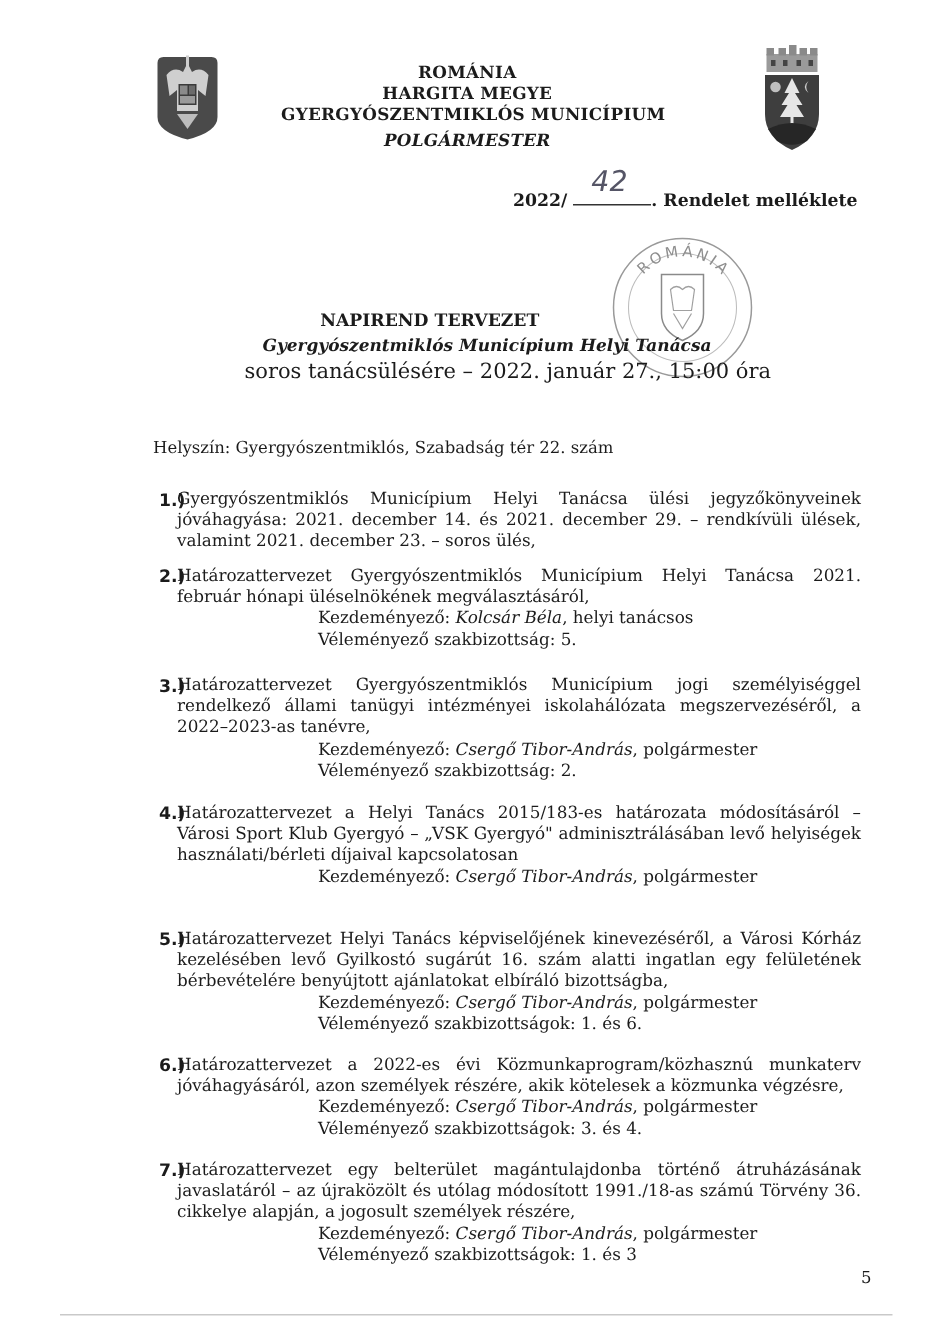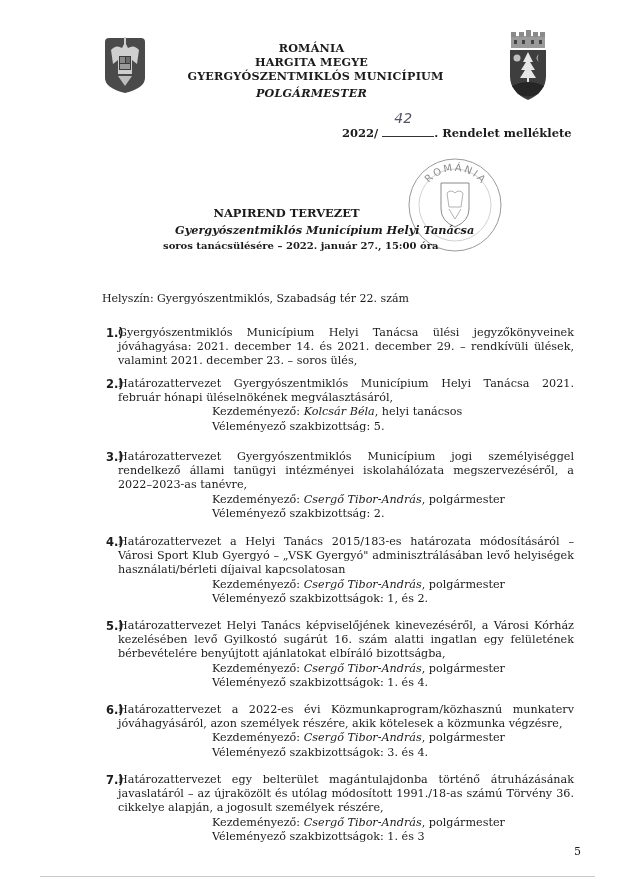--- a/index.html
+++ b/index.html
@@ -10,25 +10,25 @@
   .abs { position: absolute; }
   .crest-left { left: 102px; top: 34px; width: 46px; height: 60px; }
   .crest-right { left: 508px; top: 30px; width: 40px; height: 72px; }
   .hdr { left: 0; width: 623px; text-align: center; font-weight: bold; font-size: 11.2px; letter-spacing: 0.2px; }
   .hdr1 { top: 41px; }
   .hdr2 { top: 55px; }
   .hdr3 { top: 69px; left: 4px; }
   .hdr4 { top: 86px; font-style: italic; }
   .ref { top: 124px; left: 342px; font-weight: bold; font-size: 11.5px; white-space: nowrap; }
   .ref .blank { display: inline-block; width: 52px; border-bottom: 1px solid #333; position: relative; height: 12px; vertical-align: baseline; }
-  .ref .hand { position: absolute; left: 12px; top: -14px; font-family: "DejaVu Sans", sans-serif; font-weight: normal; font-size: 14px; color: #556; font-style: italic; }
+  .ref .hand { position: absolute; left: 12px; top: -14px; font-family: "DejaVu Sans", sans-serif; font-weight: normal; font-size: 19px; color: #556; font-style: italic; }
   .stamp { left: 407px; top: 157px; width: 96px; height: 96px; }
   .title { top: 206px; left: 0; width: 533px; text-align: center; padding-left: 40px; box-sizing: border-box; font-weight: bold; font-size: 11.5px; }
   .sub1 { top: 223px; left: 175px; font-weight: bold; font-style: italic; font-size: 11.3px; white-space: nowrap; }
-  .sub2 { top: 240px; left: 163px; font-weight: bold; font-size: 10px; white-space: nowrap; }
+  .sub2 { top: 240px; left: 163px; font-weight: normal; font-size: 14px; white-space: nowrap; }
   .loc { top: 292px; left: 102px; font-size: 11px; }
   .item { left: 106px; width: 468px; font-size: 11.2px; line-height: 14.2px; }
   .item .num { position: absolute; left: 0; top: 0; font-weight: bold; font-family: "DejaVu Sans", sans-serif; font-size: 11.5px; }
   .item .txt { margin-left: 12px; text-align: justify; text-align-last: left; }
   .meta { margin-left: 106px; }
   .meta i { font-style: italic; }
   .pnum { left: 574px; top: 845px; font-size: 11px; }
   .footline { left: 40px; top: 876px; width: 555px; height: 1px; background: #c9c9c9; }
 </style>
 </head>
@@ -114,28 +114,27 @@
   <span class="num">3.)</span>
   <div class="txt">Határozattervezet Gyergyószentmiklós Municípium jogi személyiséggel rendelkező állami tanügyi intézményei iskolahálózata megszervezéséről, a 2022–2023-as tanévre,</div>
   <div class="meta"><span>Kezdeményező:</span> <i>Csergő Tibor-András</i><span>, polgármester</span></div>
   <div class="meta">Véleményező szakbizottság: 2.</div>
 </div>
 
 <div class="abs item" style="top:535px;">
   <span class="num">4.)</span>
   <div class="txt">Határozattervezet a Helyi Tanács 2015/183-es határozata módosításáról – Városi Sport Klub Gyergyó – „VSK Gyergyó" adminisztrálásában levő helyiségek használati/bérleti díjaival kapcsolatosan</div>
   <div class="meta"><span>Kezdeményező:</span> <i>Csergő Tibor-András</i><span>, polgármester</span></div>
-  <div class="meta">Véleményező szakbizottságok: 1, és 2.</div>
 </div>
 
 <div class="abs item" style="top:619px;">
   <span class="num">5.)</span>
   <div class="txt">Határozattervezet Helyi Tanács képviselőjének kinevezéséről, a Városi Kórház kezelésében levő Gyilkostó sugárút 16. szám alatti ingatlan egy felületének bérbevételére benyújtott ajánlatokat elbíráló bizottságba,</div>
   <div class="meta"><span>Kezdeményező:</span> <i>Csergő Tibor-András</i><span>, polgármester</span></div>
-  <div class="meta">Véleményező szakbizottságok: 1. és 4.</div>
+  <div class="meta">Véleményező szakbizottságok: 1. és 6.</div>
 </div>
 
 <div class="abs item" style="top:703px;">
   <span class="num">6.)</span>
   <div class="txt">Határozattervezet a 2022-es évi Közmunkaprogram/közhasznú munkaterv jóváhagyásáról, azon személyek részére, akik kötelesek a közmunka végzésre,</div>
   <div class="meta"><span>Kezdeményező:</span> <i>Csergő Tibor-András</i><span>, polgármester</span></div>
   <div class="meta">Véleményező szakbizottságok: 3. és 4.</div>
 </div>
 
 <div class="abs item" style="top:773px;">

